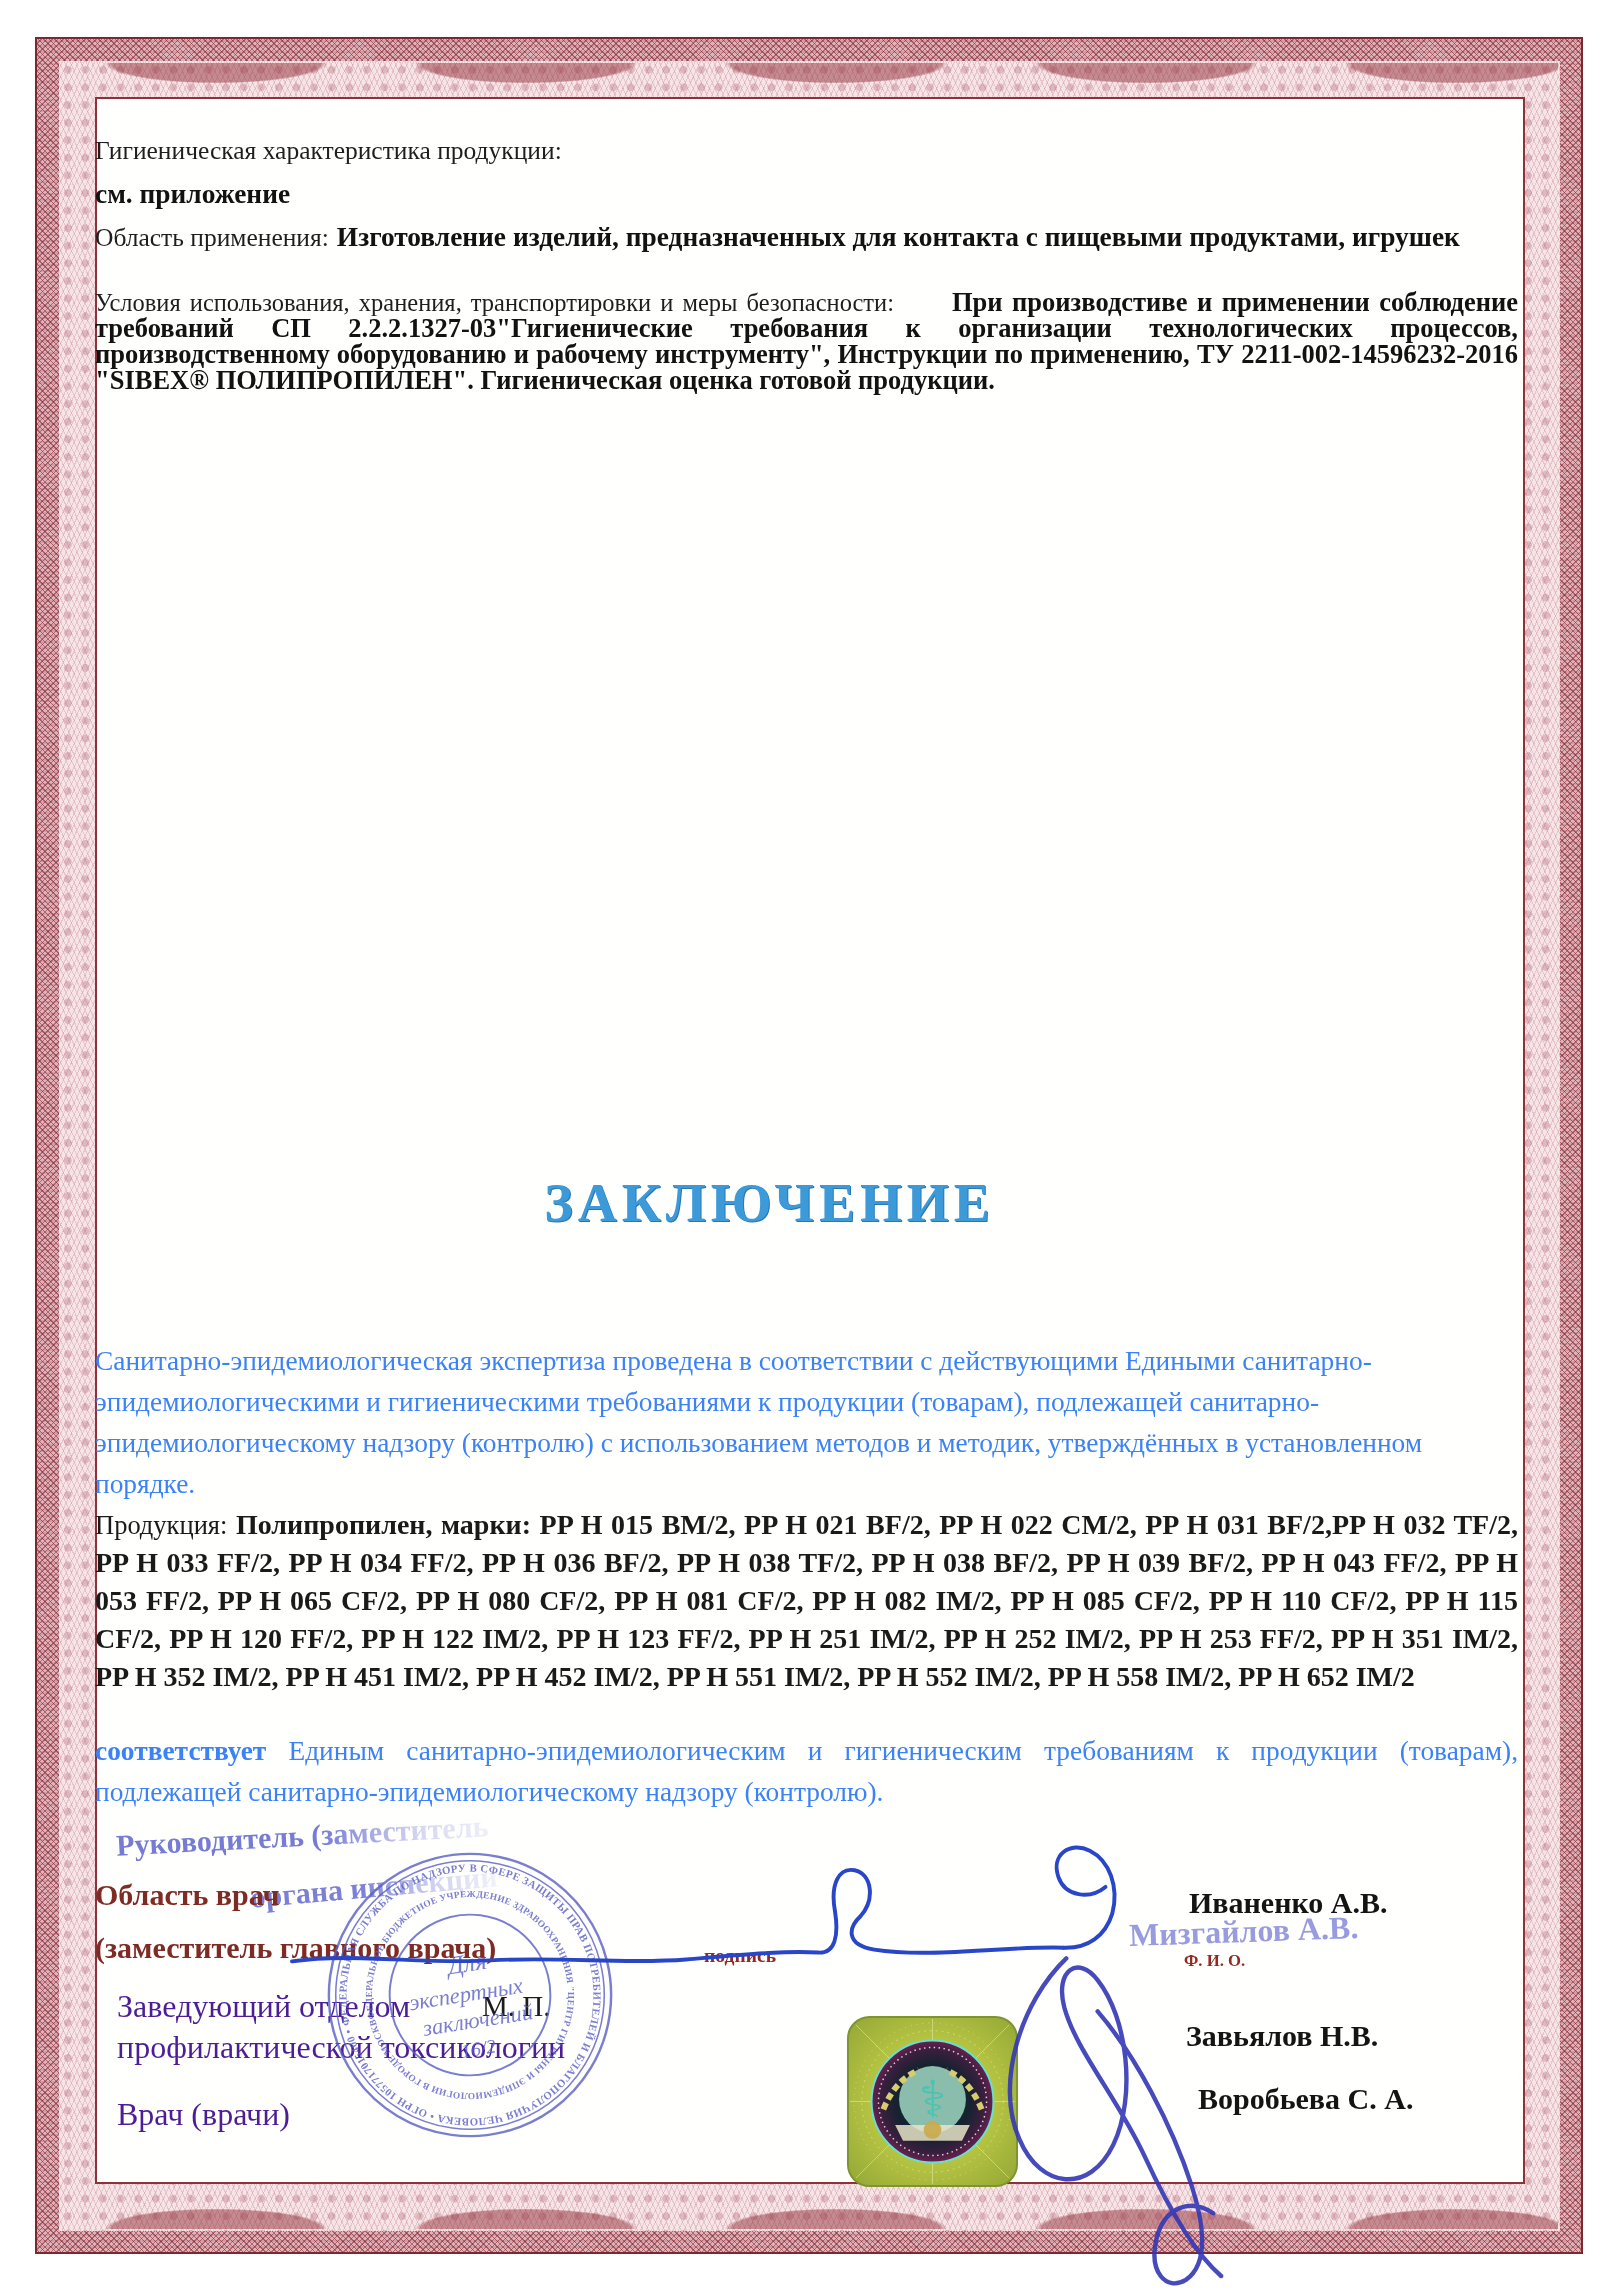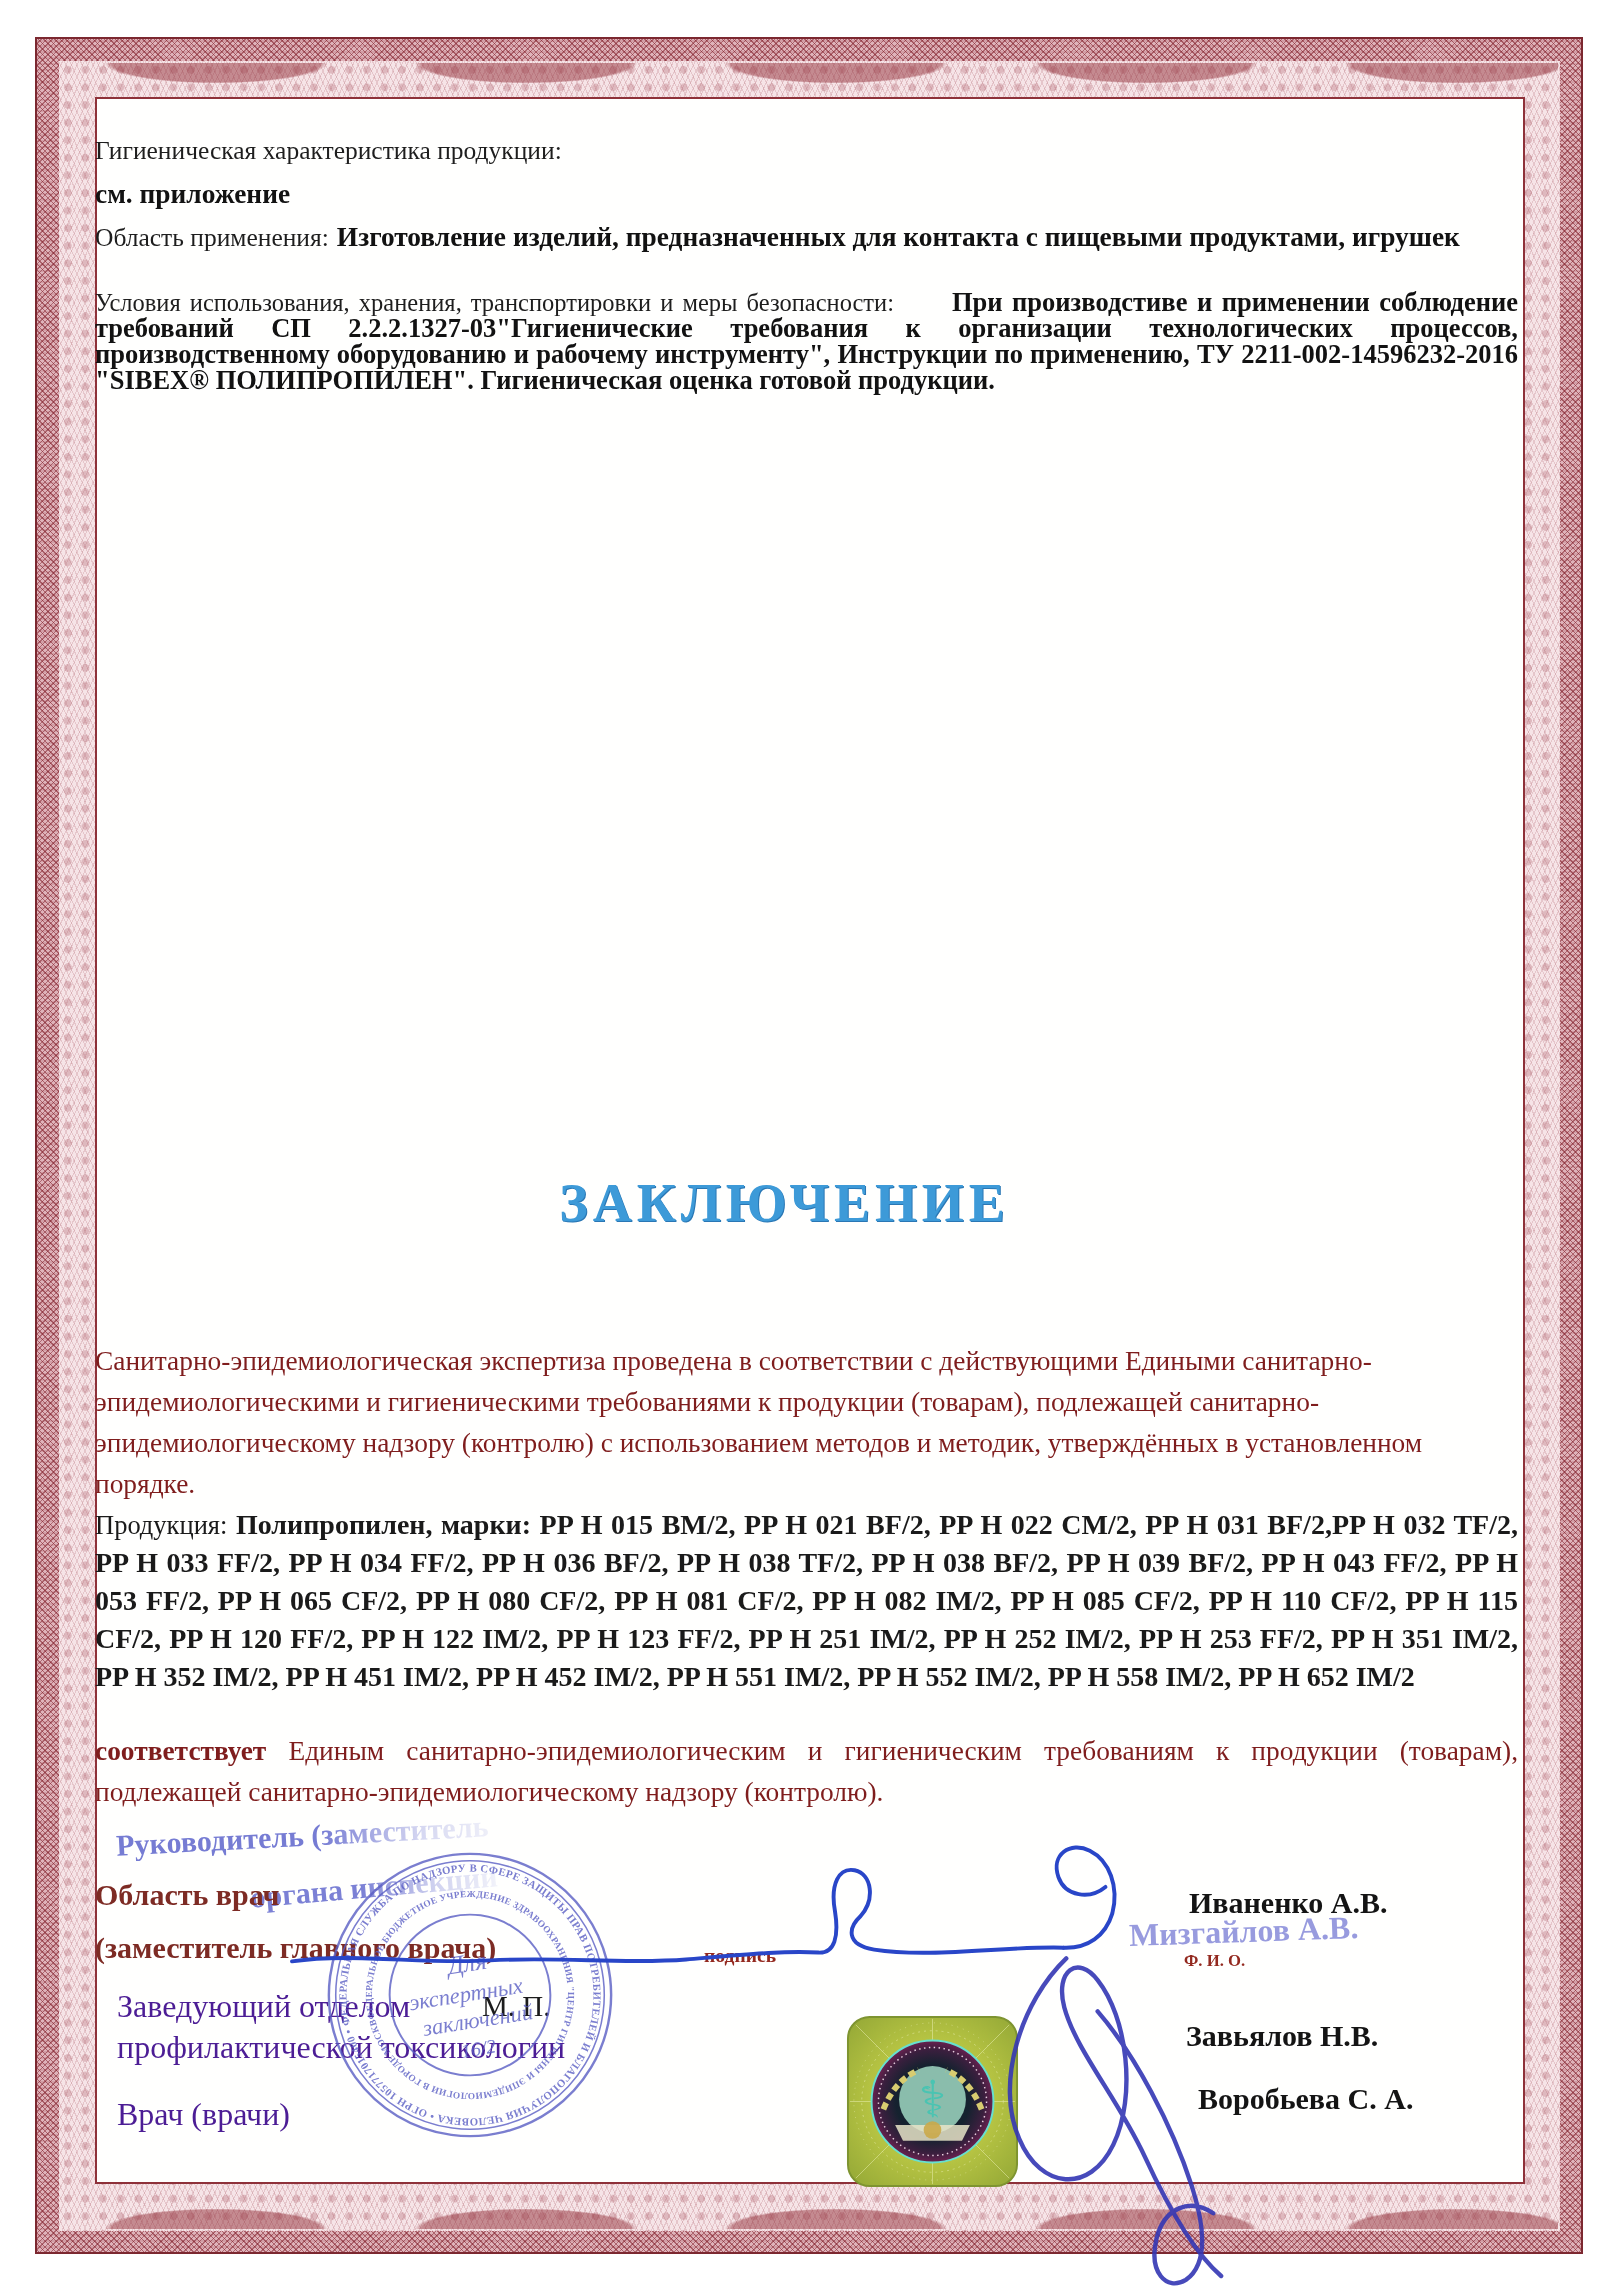--- a/index.html
+++ b/index.html
@@ -37,24 +37,24 @@
     position:absolute; left:95px; top:97px; width:1426px; height:2083px;
     background:#fffffe; border:2px solid #8e3139;
   }
   
   .abs{position:absolute;}
   .lbl{font-size:25.5px; color:#1e1e1e;}
   .val{font-weight:bold; font-size:27.4px; color:#121212;}
   .tight{line-height:23px; text-align:justify;}
   .tight .lbl{font-size:24.5px;}
   .tight .val{font-size:26.5px;padding-left:44px;}
-  .para{font-size:27.4px; line-height:41px; color:#7f1d1d;}
+  .para{font-size:27.4px; line-height:41px; color:#3b82f6;}
   .title{
     font-size:54px; font-weight:bold; letter-spacing:4.9px; text-align:center;
-    color:#3d9ad8; text-shadow:1px 1px 0 #2a77b4, 0 0 2px rgba(255,255,255,.65);padding-left:15px;
+    color:#3d9ad8; text-shadow:1px 1px 0 #2a77b4, 0 0 2px rgba(255,255,255,.65);
   }
   .maroon{color:#7d2b24; font-weight:bold; font-size:30px;}
   .black-line{font-size:32px; color:#4c1d95;margin-left:7px;}
   .small-red{color:#93291f; font-weight:bold;}
   .stampblue{color:#646bce; font-weight:bold; font-size:30px; white-space:nowrap;}
   .fade1{opacity:.88; -webkit-mask-image:linear-gradient(90deg,#000 55%,rgba(0,0,0,.3) 82%,rgba(0,0,0,.12));
          mask-image:linear-gradient(90deg,#000 55%,rgba(0,0,0,.3) 82%,rgba(0,0,0,.12));}
   .fade2{opacity:.85; -webkit-mask-image:linear-gradient(90deg,#000 45%,rgba(0,0,0,.35) 75%,rgba(0,0,0,.1));
          mask-image:linear-gradient(90deg,#000 45%,rgba(0,0,0,.35) 75%,rgba(0,0,0,.1));}
   .namestamp{color:#8286d8; font-weight:bold; font-size:32px; opacity:.82; white-space:nowrap;}

